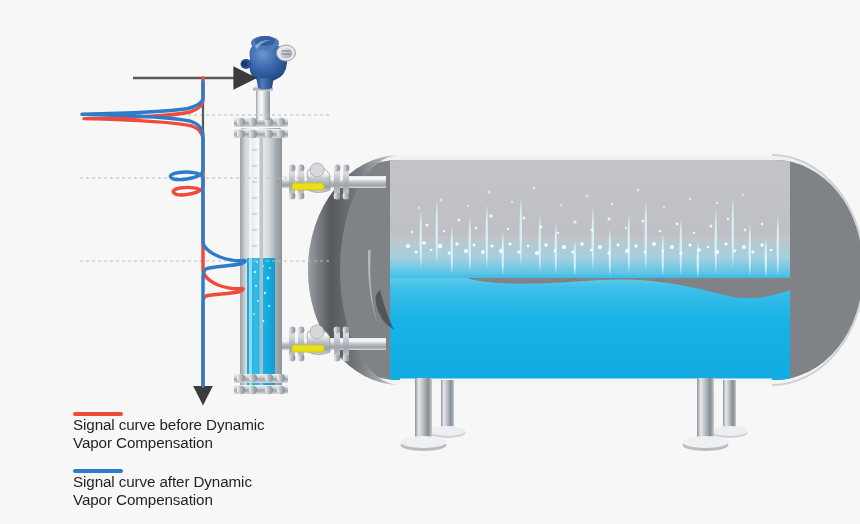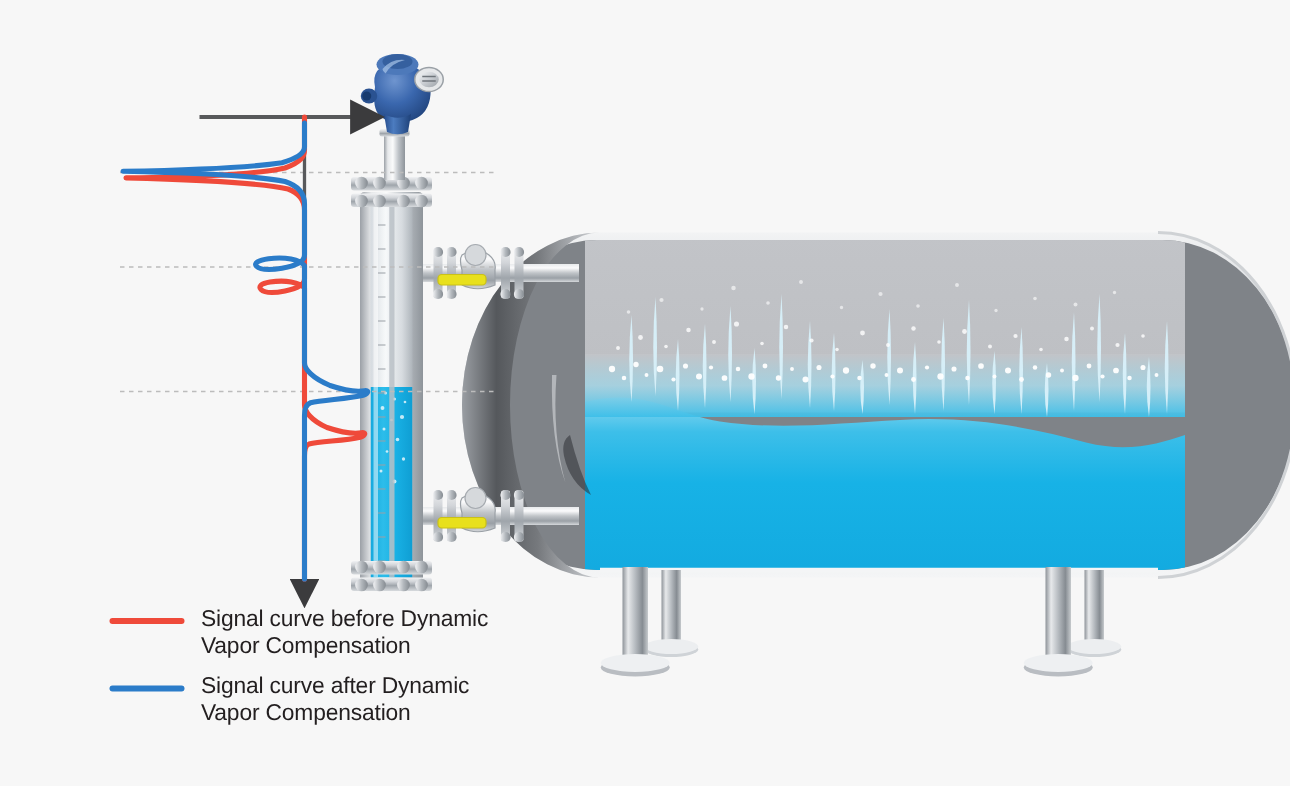--- a/index.html
+++ b/index.html
@@ -27,20 +27,21 @@
   .legend {
     position: absolute;
     left: 73px;
     top: 404px;
     width: 330px;
   }
   .legend-row {
     display: flex;
     align-items: flex-start;
     margin-bottom: 9px;
+    flex-direction: column;
   }
   .legend-swatch {
     flex: 0 0 auto;
     width: 50px;
     height: 4px;
     border-radius: 2px;
     margin-top: 8px;
     margin-right: 11px;
   }
   .legend-label {

